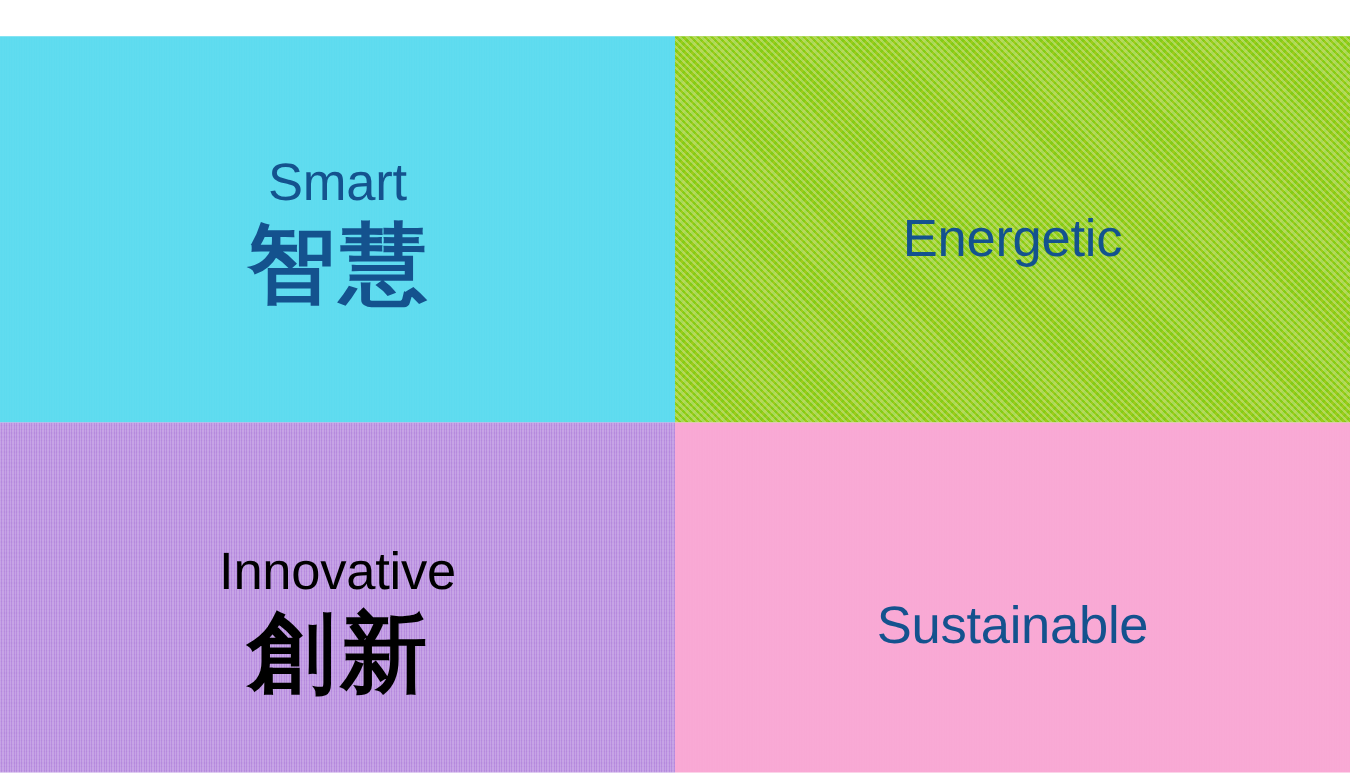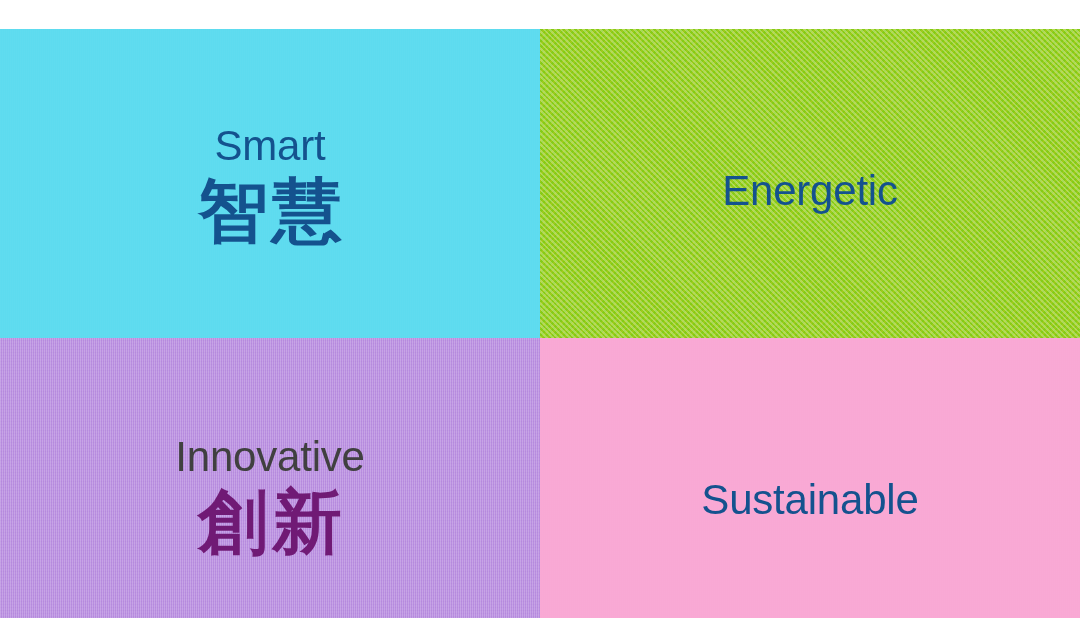--- a/index.html
+++ b/index.html
@@ -152,22 +152,22 @@
   <section class="quadrant q-yellow" style="background-color: #84cc16;">
     <div class="texture"></div>
     <div class="label-stack">
       <span class="label-en" style="color: rgb(20, 82, 142);">Energetic</span>
     </div>
   </section>
 
   <section class="quadrant q-purple" style="background-color: rgb(185, 142, 224);">
     <div class="texture"></div>
     <div class="label-stack">
-      <span class="label-en" style="color: #404040;">Innovative</span>
-      <span class="label-zh" style="color: #701a75;">創新</span>
+      <span class="label-en" style="color: #000000;">Innovative</span>
+      <span class="label-zh" style="color: #000000;">創新</span>
     </div>
   </section>
 
   <section class="quadrant q-green" style="background-color: #f9a8d4;">
     <div class="texture"></div>
     <div class="label-stack">
       <span class="label-en" style="color: rgb(20, 82, 142);">Sustainable</span>
     </div>
   </section>
 

